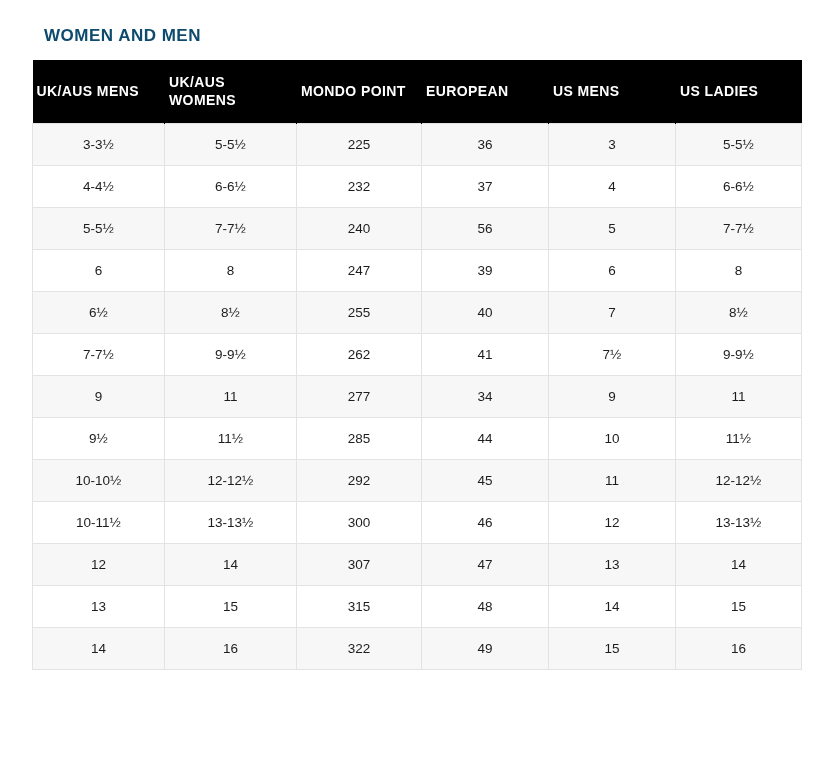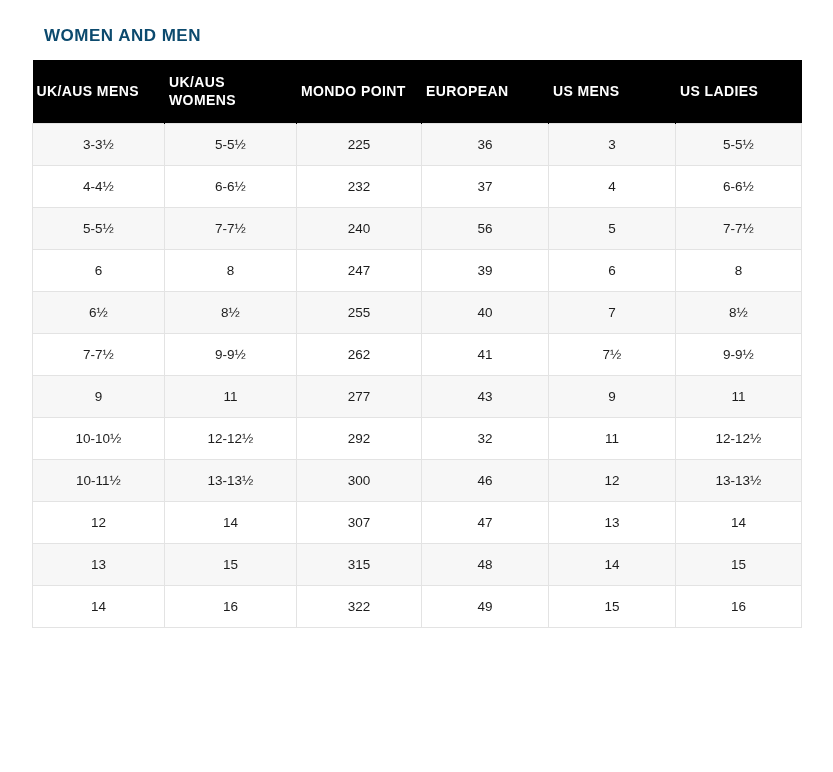--- a/index.html
+++ b/index.html
@@ -142,29 +142,37 @@
           <td>9-9½</td>
           <td>262</td>
           <td>41</td>
           <td>7½</td>
           <td>9-9½</td>
         </tr>
         <tr>
           <td>9</td>
           <td>11</td>
           <td>277</td>
-          <td>43</td>
+          <td>34</td>
           <td>9</td>
           <td>11</td>
+        </tr>
+        <tr>
+          <td>9½</td>
+          <td>11½</td>
+          <td>285</td>
+          <td>44</td>
+          <td>10</td>
+          <td>11½</td>
         </tr>
         <tr>
           <td>10-10½</td>
           <td>12-12½</td>
           <td>292</td>
-          <td>32</td>
+          <td>45</td>
           <td>11</td>
           <td>12-12½</td>
         </tr>
         <tr>
           <td>10-11½</td>
           <td>13-13½</td>
           <td>300</td>
           <td>46</td>
           <td>12</td>
           <td>13-13½</td>

